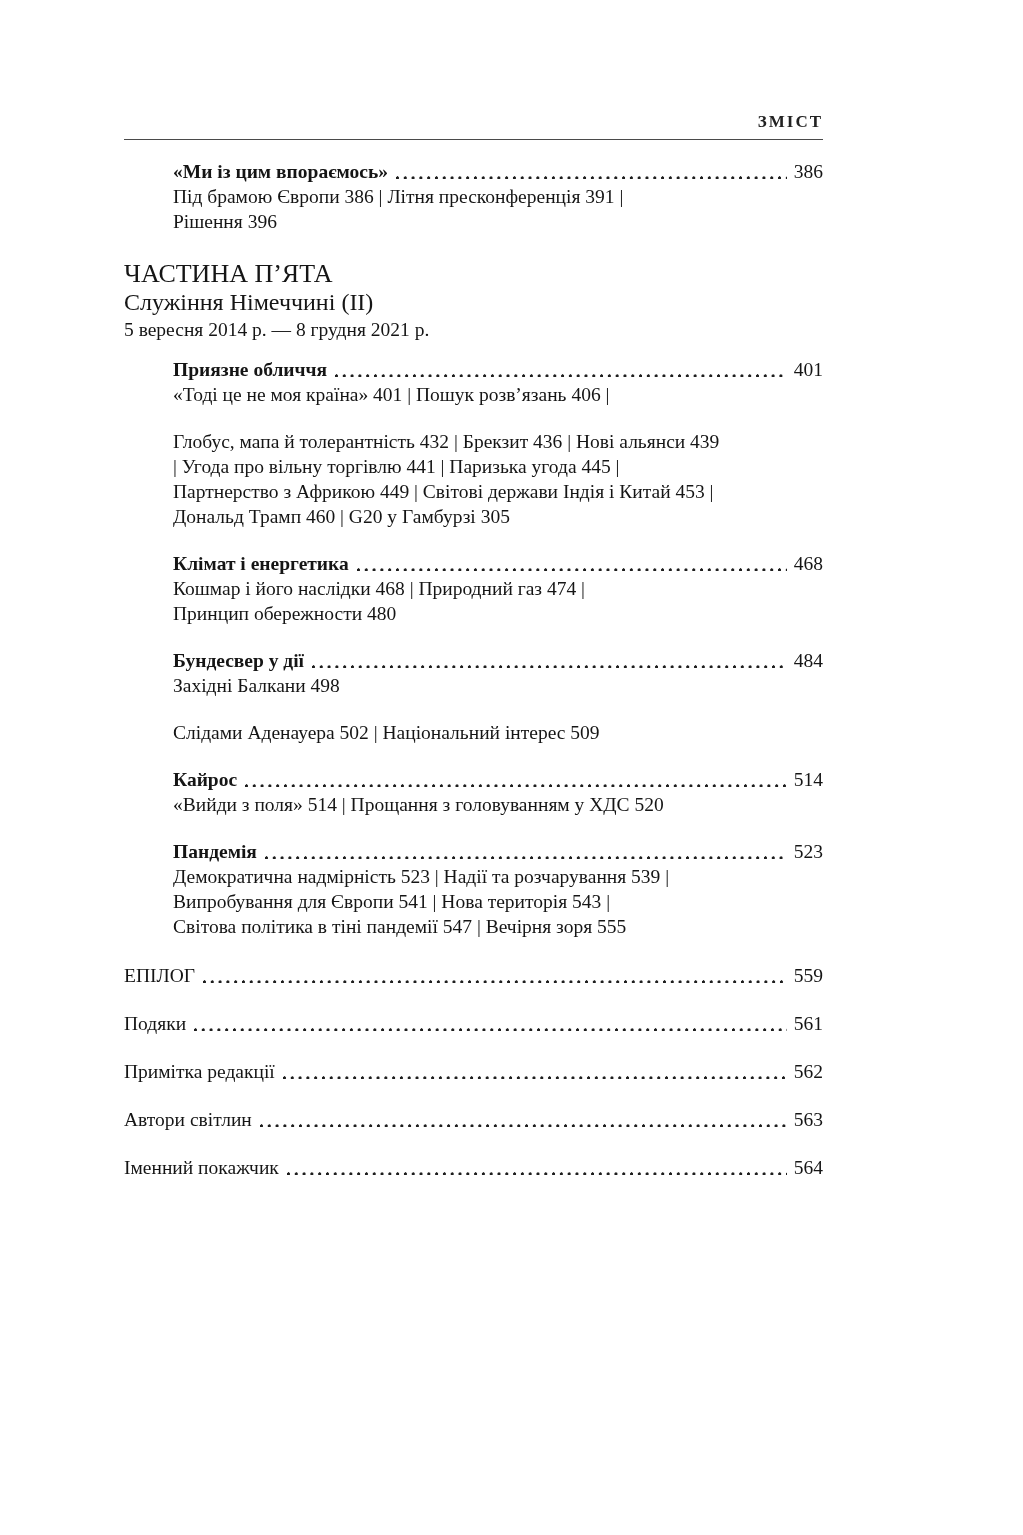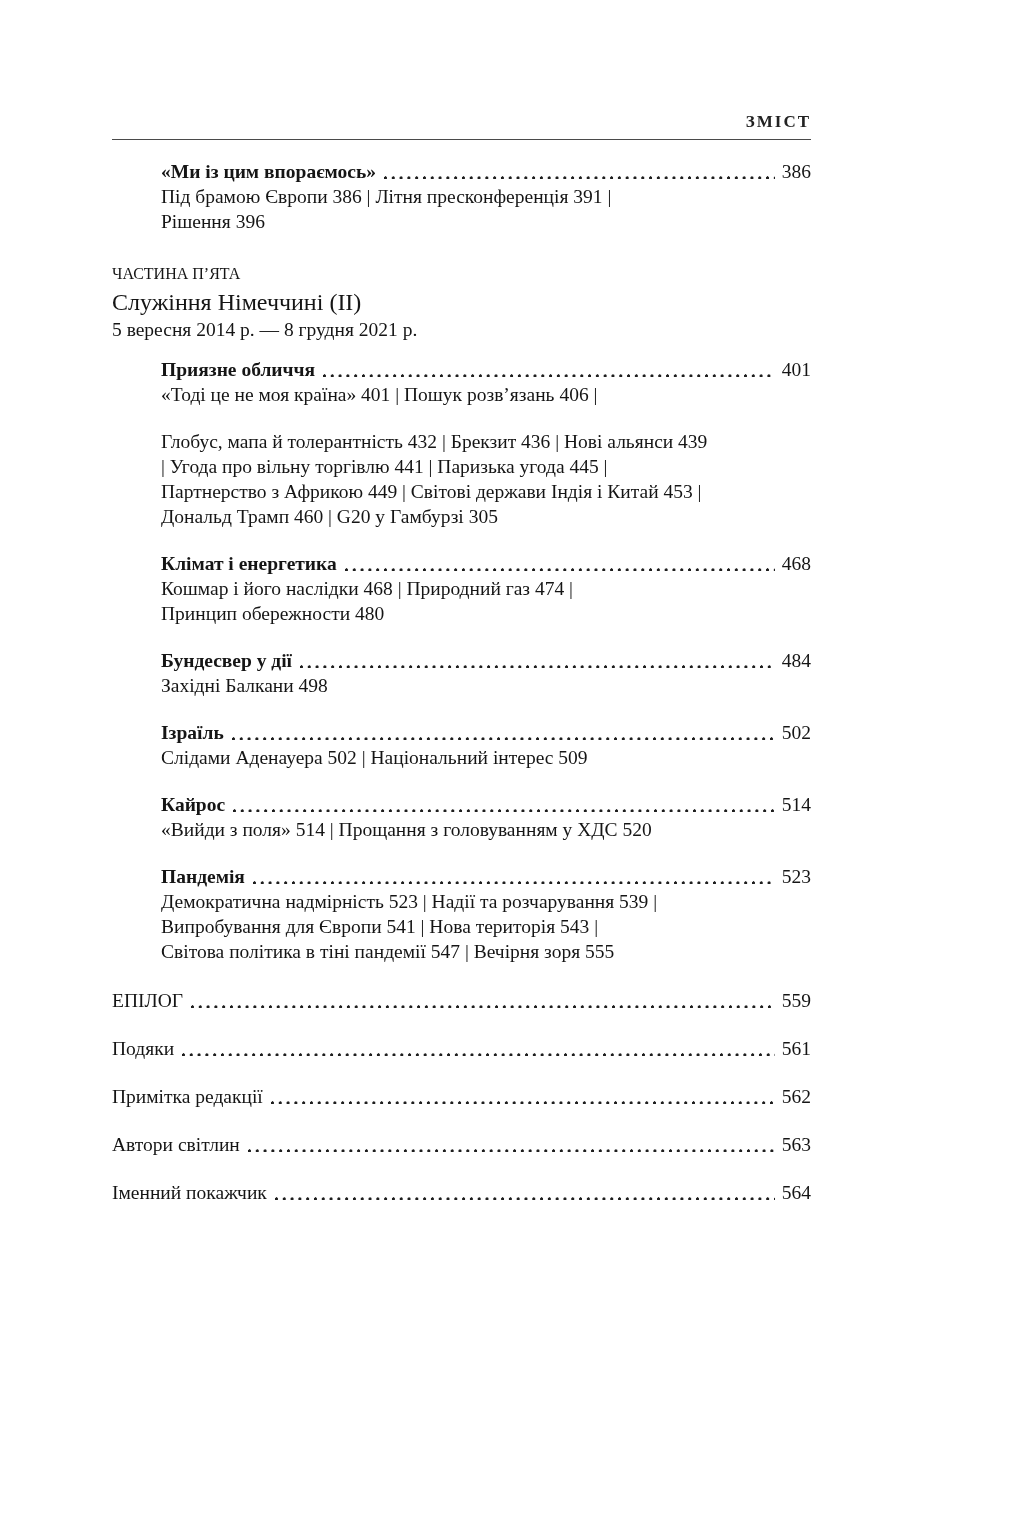--- a/index.html
+++ b/index.html
@@ -10,21 +10,21 @@
     -webkit-font-smoothing: antialiased;
   }
   .page {
     position: relative;
     width: 1023px; height: 1535px;
     background: #ffffff;
     overflow: hidden;
   }
   .content {
     position: absolute;
-    left: 112px; top: 112px;
+    left: 124px; top: 112px;
     width: 699px;
   }
   .toc-header {
     text-align: right;
     font-weight: 700;
     font-size: 17px;
     letter-spacing: 2px;
     color: #222;
     padding-bottom: 7px;
     border-bottom: 1.3px solid #4a4a4a;
@@ -44,21 +44,21 @@
     margin: 0 7px 4px 8px;
     background-image: radial-gradient(circle at 1.5px 5.8px, #1e1e1e 1.25px, rgba(0,0,0,0) 1.7px);
     background-size: 7.8px 8px;
     background-repeat: repeat-x;
   }
   .pagenum { flex: 0 0 auto; font-weight: 400; }
 
   .subline { white-space: nowrap; }
 
   .part-heading { margin-top: 26px; }
-  .part-heading .kicker { font-size: 16px; line-height: 28px; }
+  .part-heading .kicker { font-size: 26px; line-height: 28px; }
   .part-heading .part-title { font-weight: 400; font-size: 24px; line-height: 28px; }
   .part-heading .part-dates { font-size: 19.5px; line-height: 28px; }
   .part-heading + .entries { margin-top: 13px; }
 
   .back-matter { margin-top: 24px; }
   .back-row { margin-top: 23px; }
   .back-row .title { font-weight: 400; }
 </style>
 </head>
 <body>
@@ -112,25 +112,20 @@
         </div>
         <div class="entry">
           <div class="row">
             <span class="title">Бундесвер у дії</span>
             <span class="leader"></span>
             <span class="pagenum">484</span>
           </div>
           <div class="subline">Західні Балкани 498</div>
         </div>
         <div class="entry">
-          <div class="row">
-            <span class="title">Ізраїль</span>
-            <span class="leader"></span>
-            <span class="pagenum">502</span>
-          </div>
           <div class="subline">Слідами Аденауера 502 | Національний інтерес 509</div>
         </div>
         <div class="entry">
           <div class="row">
             <span class="title">Кайрос</span>
             <span class="leader"></span>
             <span class="pagenum">514</span>
           </div>
           <div class="subline">«Вийди з поля» 514 | Прощання з головуванням у ХДС 520</div>
         </div>

